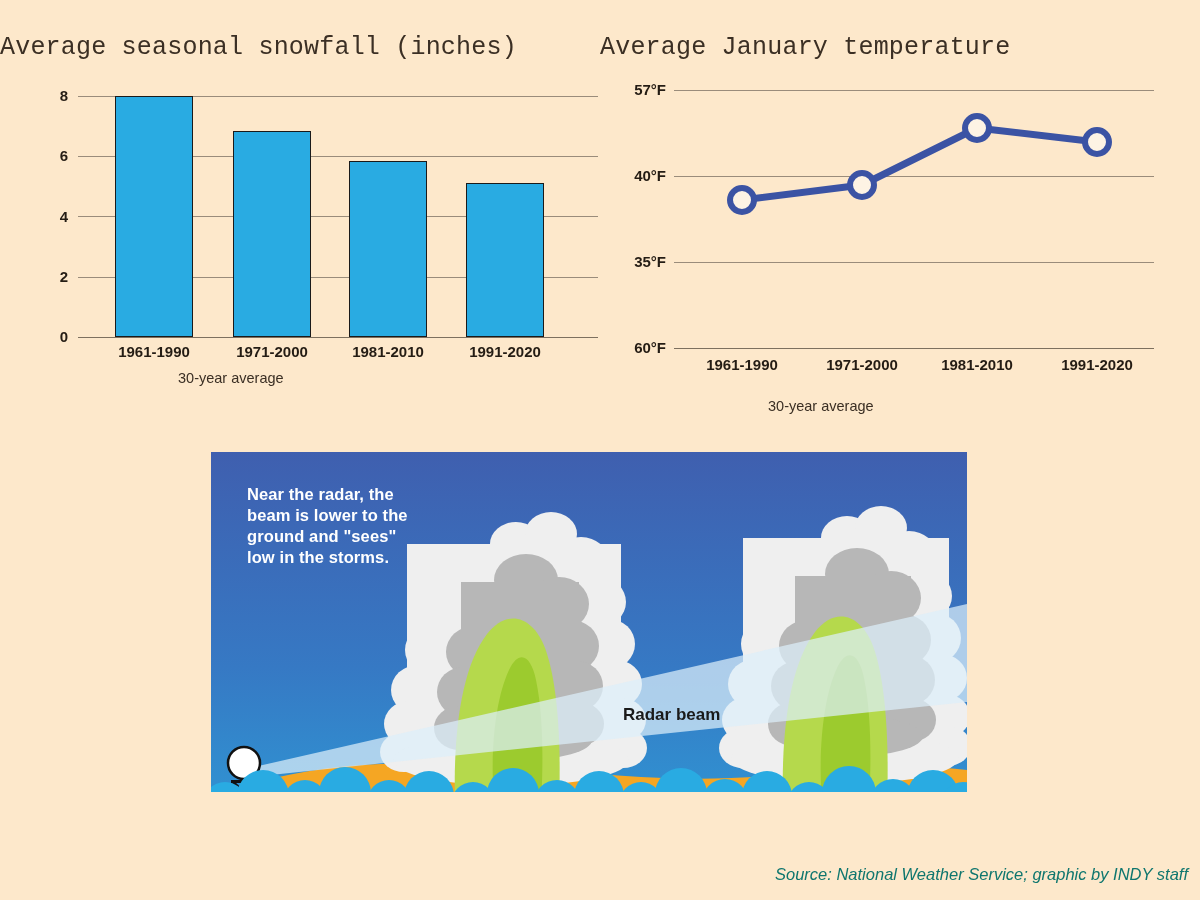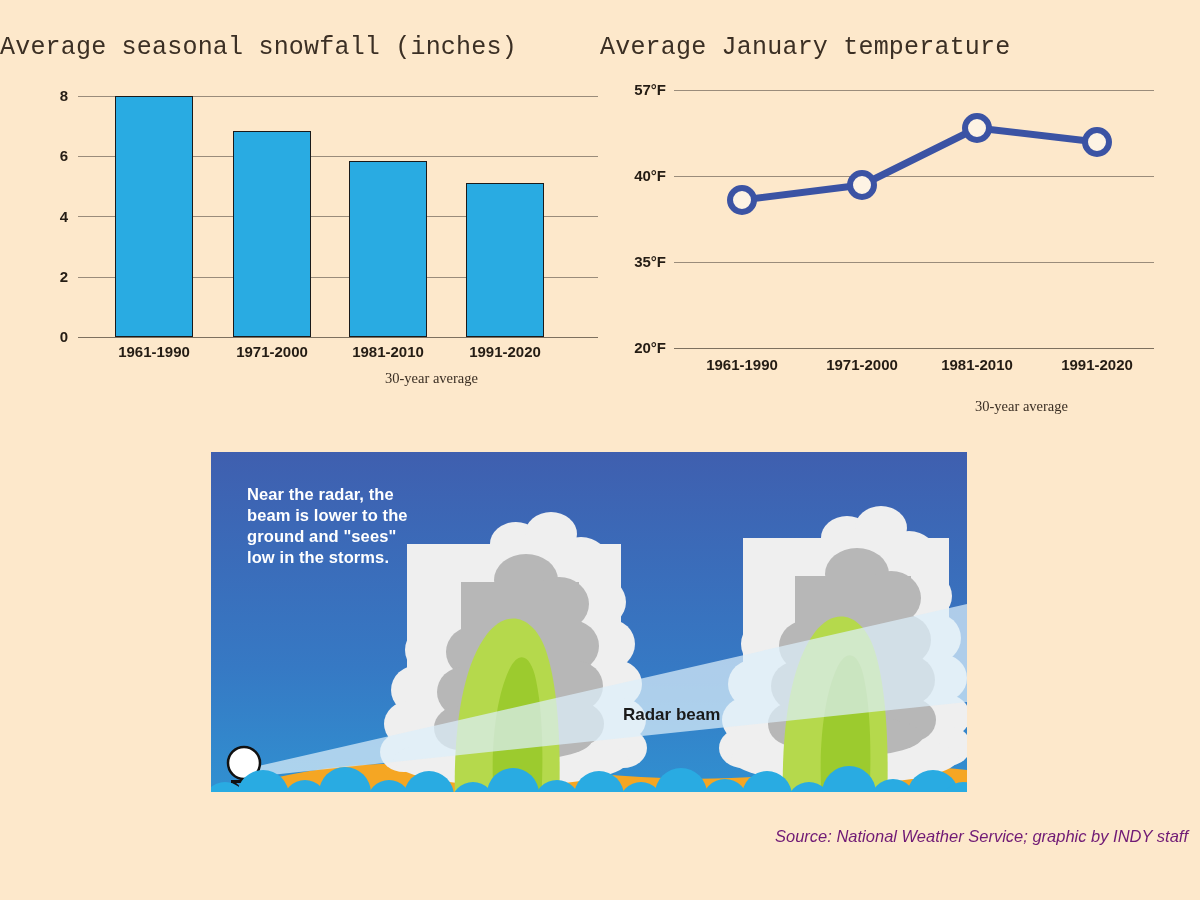--- a/index.html
+++ b/index.html
@@ -25,22 +25,22 @@
     position: absolute;
     text-align: left;
     font-family: Liberation Mono, monospace;
     font-size: 25px;
     color: #3b2f24;
     letter-spacing: .2px;
     white-space: nowrap;
   }
   .axis-caption {
     position: absolute;
-    text-align: right;
-    font-family: Liberation Serif, serif;
+    text-align: left;
+    font-family: Liberation Sans, sans-serif;
     font-size: 14.5px;
     color: #3b2f24;
     white-space: nowrap;
   }
   .ytick {
     position: absolute;
     font-family: "Liberation Sans", sans-serif;
     font-size: 15px;
     font-weight: bold;
     color: #241c14;
@@ -103,25 +103,25 @@
     font-weight: bold;
     font-size: 17px;
     color: #1a1a1a;
     white-space: nowrap;
   }
 
   
   #source-line {
     position: absolute;
     right: 12px;
-    top: 827px;
+    top: 865px;
     font-family: "Liberation Sans", sans-serif;
     font-style: italic;
     font-size: 16.5px;
-    color: #701a75;
+    color: #0f766e;
     white-space: nowrap;
   }
 </style>
 </head>
 <body>
 
 <div id="root">
 
   <div id="bar-chart">
     <div class="chart-title" style="left:0;top:33px;width:600px;">Average seasonal snowfall (inches)</div>
@@ -155,21 +155,21 @@
     <div class="chart-title" style="left:0;top:33px;width:600px;">Average January temperature</div>
 
     <div class="gridline" style="left:74px;top:90px;width:480px;"></div>
     <div class="gridline" style="left:74px;top:176px;width:480px;"></div>
     <div class="gridline" style="left:74px;top:262px;width:480px;"></div>
     <div class="gridline" style="left:74px;top:348px;width:480px;background:#7d705f;"></div>
 
     <div class="ytick" style="left:10px;top:81px;width:56px;">57°F</div>
     <div class="ytick" style="left:10px;top:167px;width:56px;">40°F</div>
     <div class="ytick" style="left:10px;top:253px;width:56px;">35°F</div>
-    <div class="ytick" style="left:10px;top:339px;width:56px;">20°F</div>
+    <div class="ytick" style="left:10px;top:339px;width:56px;">60°F</div>
 
     <svg style="position:absolute;left:0;top:0;width:600px;height:430px;" viewBox="0 0 600 430">
       <polyline points="142,200 262,185 377,128 497,142" fill="none" stroke="#3B53A4" stroke-width="7" stroke-linejoin="round" stroke-linecap="round"></polyline>
       <circle cx="142" cy="200" r="12" fill="#FDF3E4" stroke="#3B53A4" stroke-width="6"></circle>
       <circle cx="262" cy="185" r="12" fill="#FDF3E4" stroke="#3B53A4" stroke-width="6"></circle>
       <circle cx="377" cy="128" r="12" fill="#FDF3E4" stroke="#3B53A4" stroke-width="6"></circle>
       <circle cx="497" cy="142" r="12" fill="#FDF3E4" stroke="#3B53A4" stroke-width="6"></circle>
     </svg>
 
     <div class="xtick" style="left:82px;top:356px;width:120px;">1961-1990</div>

